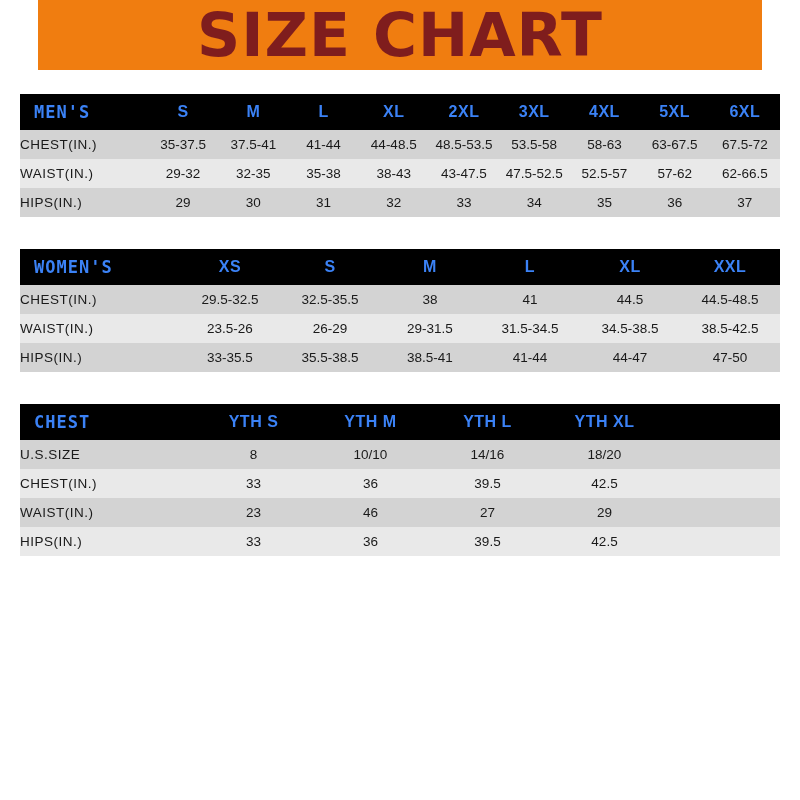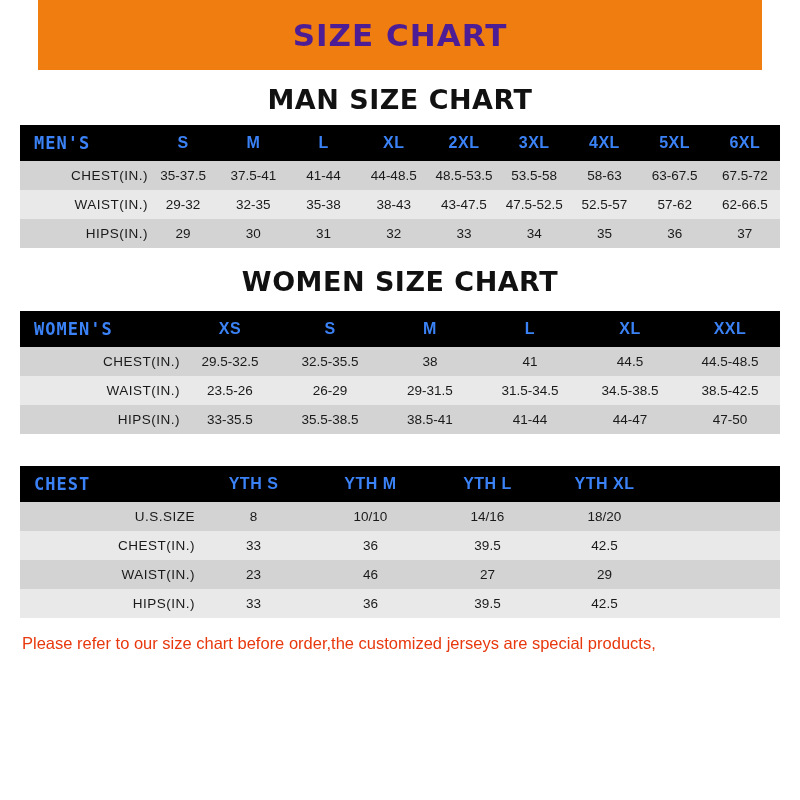--- a/index.html
+++ b/index.html
@@ -41,23 +41,23 @@
     position: absolute;
     right: 0; top: 0; bottom: 0;
     width: 38px;
     background: #ffffff;
   }
   .header-title {
     position: relative;
     z-index: 2;
     font-family: "DejaVu Sans", sans-serif;
     font-weight: bold;
-    font-size: 31px;
+    font-size: 60px;
     letter-spacing: 1px;
-    color: #4c1d95;
+    color: #7f1d1d;
     text-align: center;
     line-height: 1;
   }
 
   .section {
     padding: 0 20px;
   }
   .section-title {
     text-align: center;
     font-family: "DejaVu Sans", sans-serif;
@@ -98,21 +98,21 @@
     text-align: left;
     padding-left: 14px;
     letter-spacing: 1px;
   }
   .chart-table tbody tr.odd { background: #d3d3d3; }
   .chart-table tbody tr.even { background: #e9e9e9; }
   .chart-table tbody td.rowlabel {
     font-family: "Liberation Sans", sans-serif;
     font-size: 13.5px;
     letter-spacing: 0.5px;
-    text-align: right;
+    text-align: left;
   }
 
   
   .men-table col.c0 { width: 128px; }
   .women-table col.c0 { width: 160px; }
   .youth-table col.c0 { width: 175px; }
 
   .footer-note {
     margin: 0;
     padding: 14px 22px 0 22px;
@@ -133,21 +133,20 @@
 
 <div class="page">
 
   <div class="header-band">
     <div class="header-title">SIZE CHART</div>
   </div>
 
   <div class="sp-14"></div>
 
   <div class="section">
-    <div class="section-title">MAN SIZE CHART</div>
     <div class="sp-10"></div>
     <table class="chart-table men-table">
       <colgroup>
         <col class="c0">
           <col>
           <col>
           <col>
           <col>
           <col>
           <col>
@@ -206,21 +205,20 @@
           <td>36</td>
           <td>37</td>
         </tr>
       </tbody>
     </table>
   </div>
 
   <div class="sp-18"></div>
 
   <div class="section">
-    <div class="section-title">WOMEN SIZE CHART</div>
     <div class="sp-14"></div>
     <table class="chart-table women-table">
       <colgroup>
         <col class="c0">
           <col>
           <col>
           <col>
           <col>
           <col>
           <col>
@@ -322,16 +320,15 @@
           <td>36</td>
           <td>39.5</td>
           <td>42.5</td>
           <td></td>
         </tr>
       </tbody>
     </table>
   </div>
 
   <div class="footer-note">
-    <span class="line">Please refer to our size chart before order,the customized jerseys are special products,</span>
   </div>
 
 </div>
 
 </body></html>

